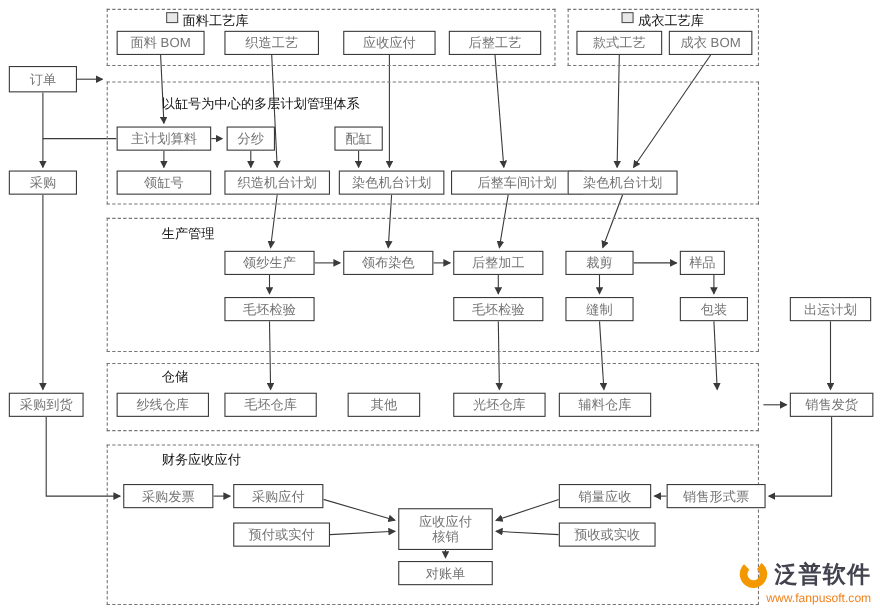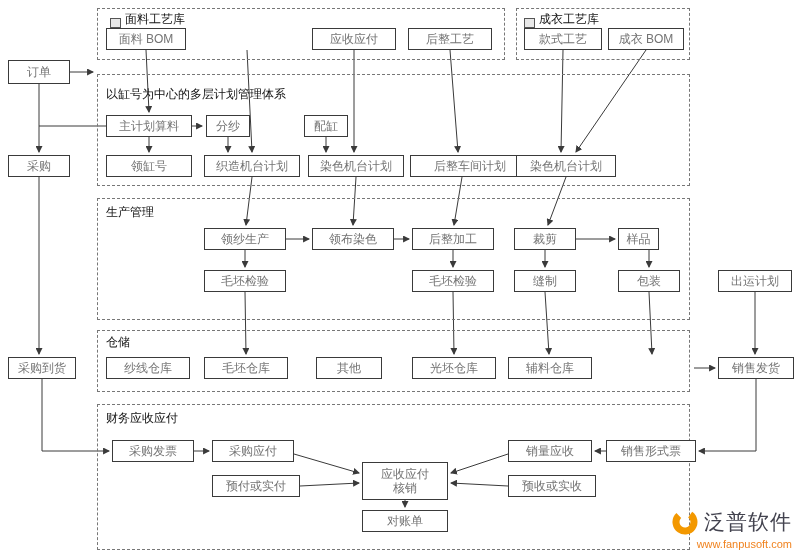--- a/index.html
+++ b/index.html
@@ -4,33 +4,33 @@
 <style>
   * { margin:0; padding:0; box-sizing:border-box; }
   html,body { background:#fff; }
   #canvas {
     position:relative; width:800px; height:558px; background:#ffffff;
     font-family:"Liberation Sans","DejaVu Sans",sans-serif; overflow:hidden;
   }
   .group { position:absolute; border:1px dashed #777; background:transparent; }
   .group-label {
     position:absolute; font-size:12px; color:#111; display:flex;
-    align-items:flex-end; gap:4px; white-space:nowrap; background:transparent;
+    align-items:flex-start; gap:4px; white-space:nowrap; background:transparent;margin-left:41px;
   }
   .mini-icon { width:11px; height:10px; border:1px solid #555; background:#e8e8e8; display:inline-block; }
   .node {
     position:absolute; border:1px solid #3a3a3a; background:#fff;
     display:flex; align-items:center; justify-content:center;
     font-size:12px; color:#737373; text-align:center; line-height:1.2;
     white-space:pre-line;
   }
   svg.edges { position:absolute; left:0; top:0; pointer-events:none; }
   .logo { position:absolute; right:8px; bottom:8px; text-align:right; }
   .logo-row { display:flex; align-items:center; justify-content:flex-end; gap:5px; }
-  .logo-text { font-size:21px; font-weight:normal; color:#43434f; letter-spacing:1px; }
+  .logo-text { font-size:21px; font-weight:bold; color:#43434f; letter-spacing:1px; }
   .logo-url { font-size:11px; color:#f0821e; margin-top:2px; }
 </style>
 </head>
 <body>
 
 <div id="canvas">
 
   <svg class="edges" width="800" height="558">
     <defs>
       <marker id="ah" viewBox="0 0 10 10" refX="8.5" refY="5" markerWidth="7" markerHeight="7" orient="auto">
@@ -103,20 +103,21 @@
     <span>生产管理</span>
   </div>
   <div class="group-label" style="left:106px;top:334px">
     <span>仓储</span>
   </div>
   <div class="group-label" style="left:106px;top:410px">
     <span>财务应收应付</span>
   </div>
 
   <div class="node" style="left:106px;top:28px;width:80px;height:22px">面料 BOM</div>
+  <div class="node" style="left:204px;top:28px;width:86px;height:22px">织造工艺</div>
   <div class="node" style="left:312px;top:28px;width:84px;height:22px">应收应付</div>
   <div class="node" style="left:408px;top:28px;width:84px;height:22px">后整工艺</div>
   <div class="node" style="left:524px;top:28px;width:78px;height:22px">款式工艺</div>
   <div class="node" style="left:608px;top:28px;width:76px;height:22px">成衣 BOM</div>
 
   <div class="node" style="left:8px;top:60px;width:62px;height:24px">订单</div>
   <div class="node" style="left:8px;top:155px;width:62px;height:22px">采购</div>
   <div class="node" style="left:8px;top:357px;width:68px;height:22px">采购到货</div>
 
   <div class="node" style="left:106px;top:115px;width:86px;height:22px">主计划算料</div>

